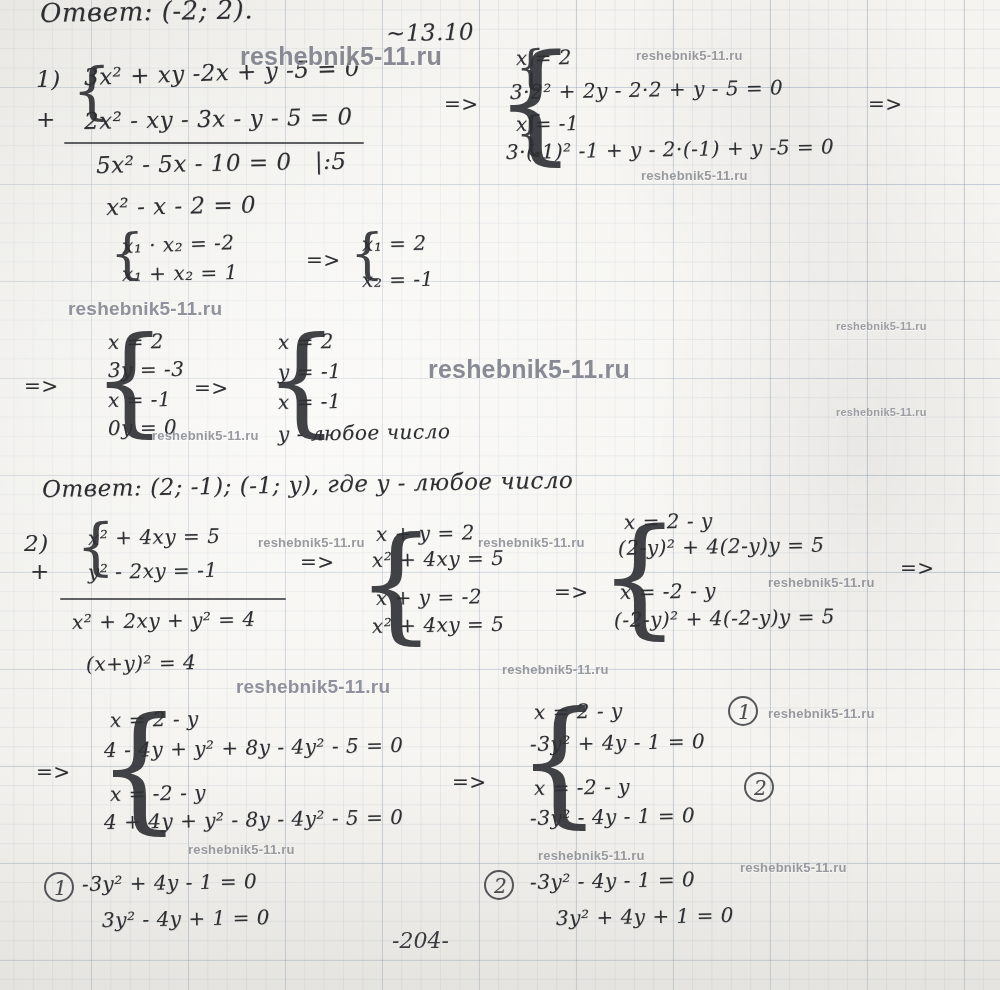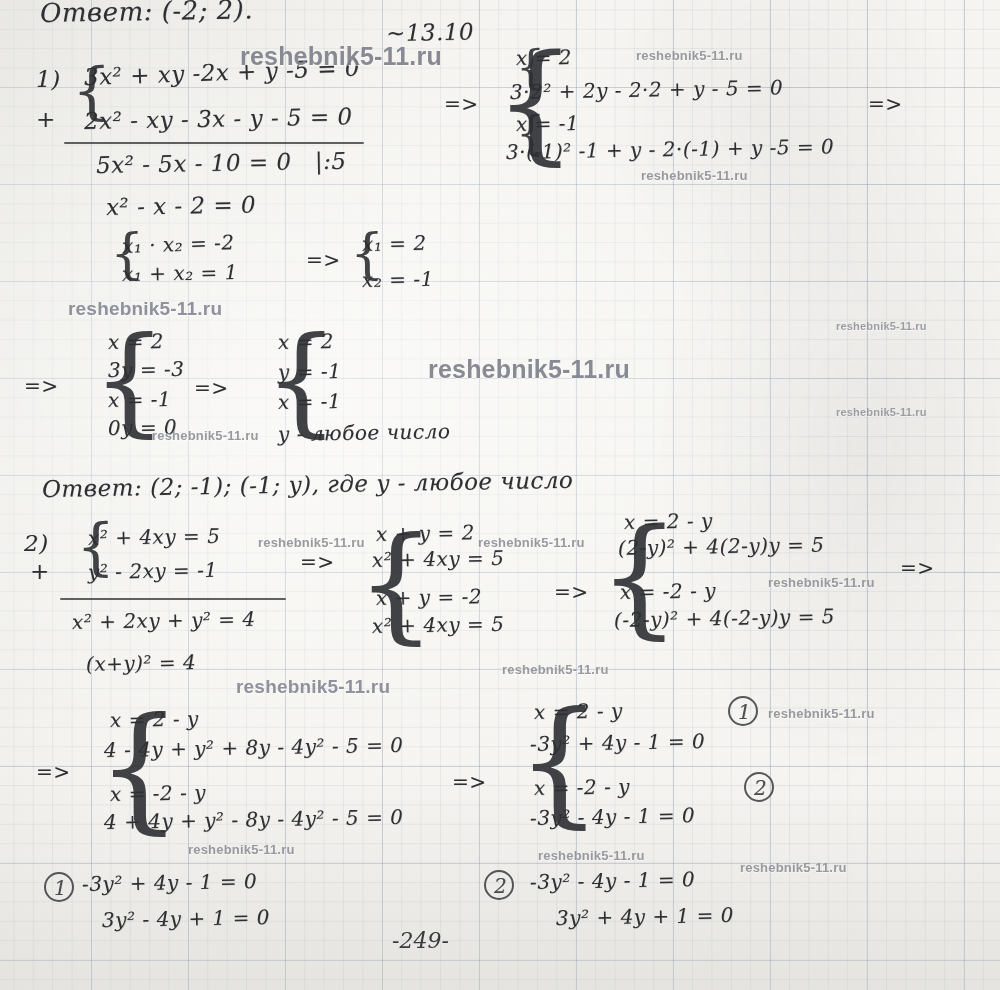--- a/index.html
+++ b/index.html
@@ -227,14 +227,14 @@
       <div class="wm wm-sm" style="left: 478px; top: 535px;">reshebnik5-11.ru</div>
       <div class="wm wm-sm" style="left: 768px; top: 575px;">reshebnik5-11.ru</div>
       <div class="wm wm-sm" style="left: 502px; top: 662px;">reshebnik5-11.ru</div>
       <div class="wm wm-mid" style="left: 236px; top: 676px;">reshebnik5-11.ru</div>
       <div class="wm wm-sm" style="left: 768px; top: 706px;">reshebnik5-11.ru</div>
       <div class="wm wm-sm" style="left: 188px; top: 842px;">reshebnik5-11.ru</div>
       <div class="wm wm-sm" style="left: 538px; top: 848px;">reshebnik5-11.ru</div>
       <div class="wm wm-sm" style="left: 740px; top: 860px;">reshebnik5-11.ru</div>
     </div>
 
-  <div class="pagenum" style="left:392px; top:928px;">-249-</div>
+  <div class="pagenum" style="left:392px; top:928px;">-204-</div>
 </div>
 
 </body></html>

